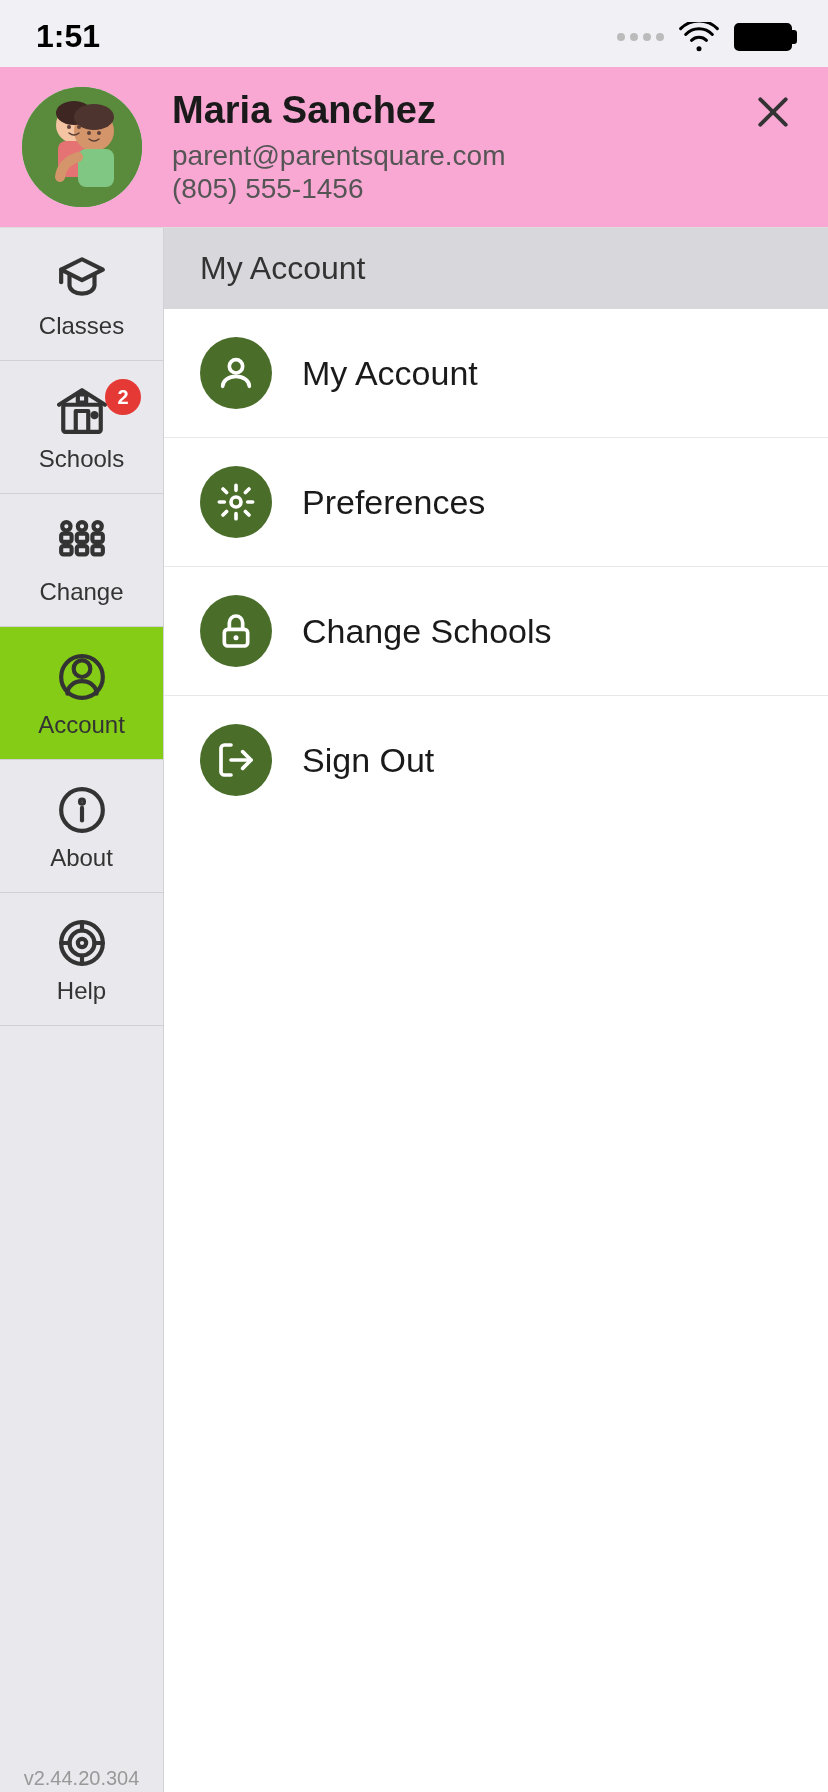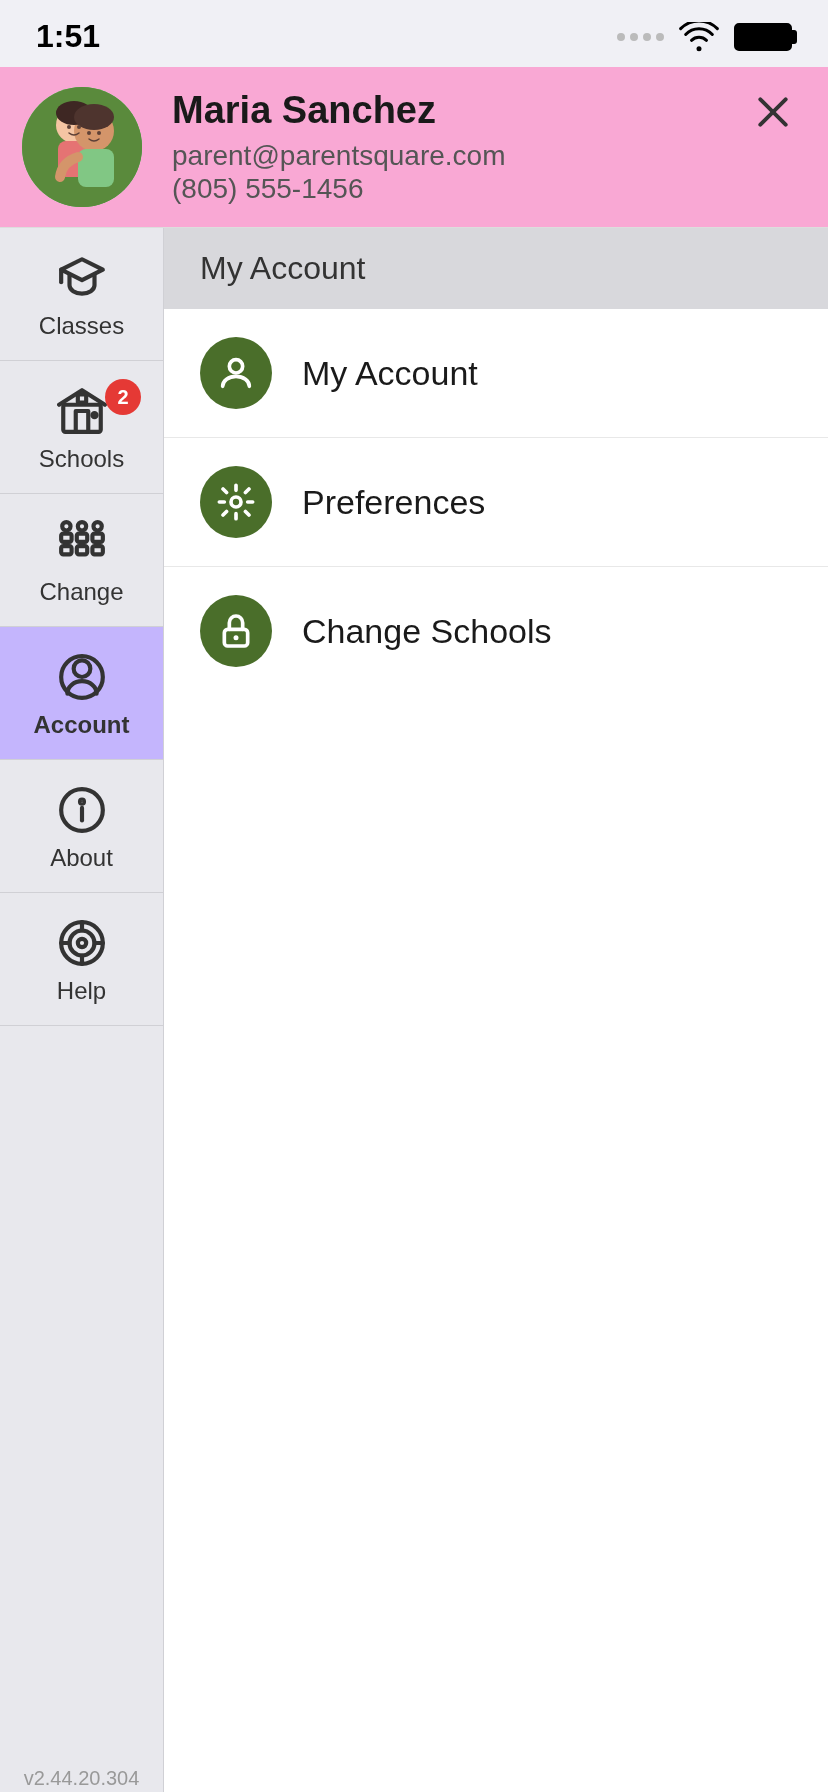--- a/index.html
+++ b/index.html
@@ -167,22 +167,21 @@
       display: flex;
       flex-direction: column;
       align-items: center;
       padding: 24px 10px 20px;
       border-bottom: 1px solid #d0d0d5;
       cursor: pointer;
       position: relative;
     }
 
     .sidebar-item.active {
-      background: #c4b5fd;
-      font-weight: bold;
+      background: #84cc16;
     }
 
     .sidebar-item-icon {
       width: 52px;
       height: 52px;
       display: flex;
       align-items: center;
       justify-content: center;
       margin-bottom: 8px;
     }
@@ -464,15 +463,25 @@
       <div class="menu-item-icon">
         <svg viewBox="0 0 24 24" stroke="#fff" fill="none" stroke-width="2">
           <rect x="5" y="11" width="14" height="10" rx="2"></rect>
           <path d="M8 11V7a4 4 0 1 1 8 0v4" stroke-linecap="round"></path>
           <circle cx="12" cy="16" r="1.5" fill="#fff" stroke="none"></circle>
         </svg>
       </div>
       <span class="menu-item-label">Change Schools</span>
     </div>
 
+    <div class="menu-item">
+      <div class="menu-item-icon">
+        <svg viewBox="0 0 24 24" stroke="#fff" fill="none" stroke-width="2">
+          <path d="M9 21H5a2 2 0 0 1-2-2V5a2 2 0 0 1 2-2h4" stroke-linecap="round" stroke-linejoin="round"></path>
+          <polyline points="16,17 21,12 16,7" stroke-linecap="round" stroke-linejoin="round"></polyline>
+          <line x1="21" y1="12" x2="9" y2="12" stroke-linecap="round"></line>
+        </svg>
+      </div>
+      <span class="menu-item-label">Sign Out</span>
+    </div>
 
   </div>
 </div>
 
 </body></html>

